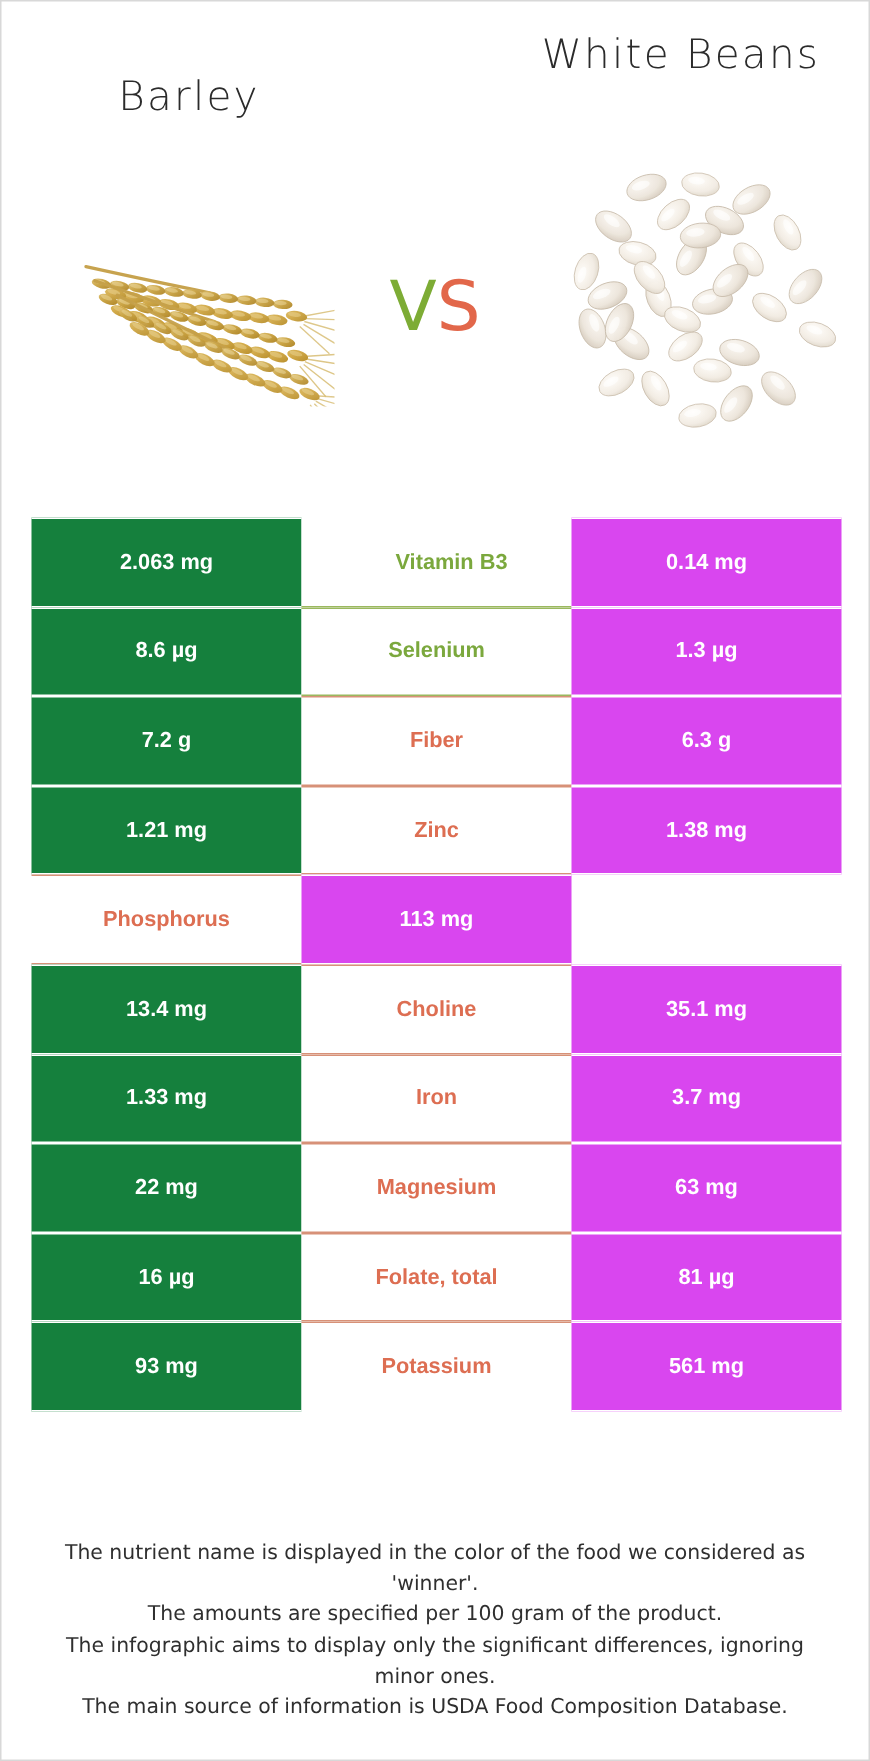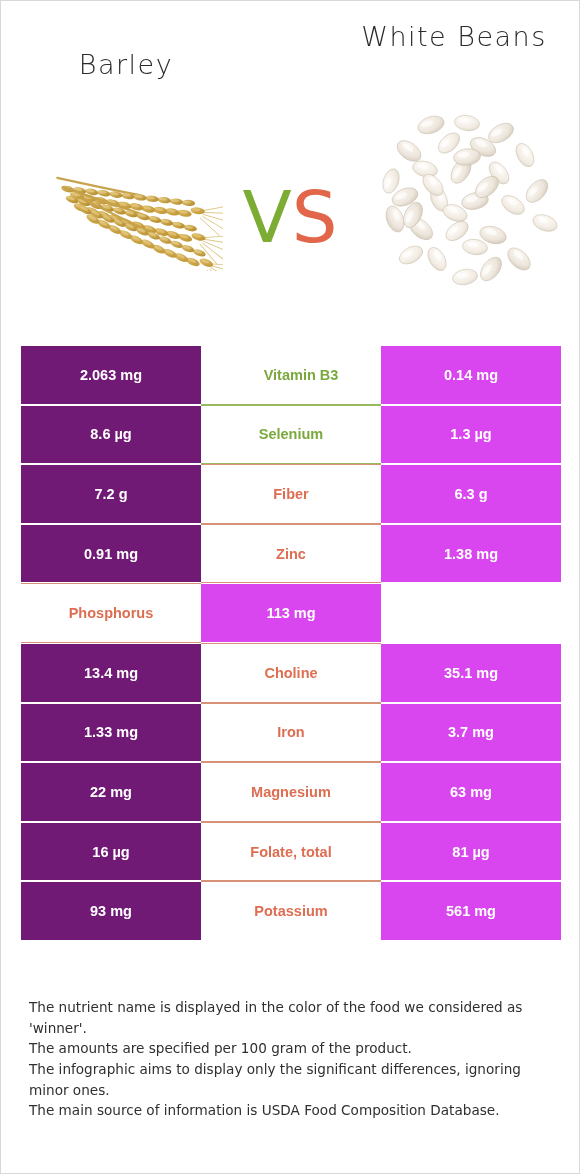--- a/index.html
+++ b/index.html
@@ -44,21 +44,21 @@
     top: 20px;
   }
 
   
   .vs {
     position: absolute;
     left: 0; right: 0;
     top: 180px;
     text-align: center;
     font-family: "DejaVu Sans", sans-serif;
-    font-size: 72px;
+    font-size: 46px;
     font-weight: 400;
     line-height: 1;
     z-index: 5;
     pointer-events: none;
   }
   .vs .v { color: #7DAC35; }
   .vs .s { color: #E2674A; }
 
   
   .food-art {
@@ -98,39 +98,40 @@
     box-sizing: border-box;
     font-size: 14.5px;
     font-weight: 600;
   }
   .cell-left, .cell-right {
     width: 180px;
     color: #ffffff;
     border-top: 1.6px solid #ffffff;
     border-bottom: 1.6px solid #ffffff;
   }
-  .cell-left  { background: #701a75; }
+  .cell-left  { background: #15803d; }
   .cell-right { background: #d946ef; }
   .cell-mid {
     width: 180px;
     background: #ffffff;
     font-size: 14.5px;
     font-weight: 700;
   }
   .row.win-left  .cell-mid { color: #7BA83D; border-top: 1px solid #9ab85e; border-bottom: 1px solid #9ab85e; }
   .row.win-right .cell-mid { color: #DD6E52; border-top: 1px solid #d79178; border-bottom: 1px solid #d79178; }
   .row:first-child .cell-mid { border-top-color: transparent; padding-left: 20px; }
   .row:last-child  .cell-mid { border-bottom-color: transparent; }
 
   
   .footer {
     position: absolute;
     left: 28px;
     right: 28px;
-    top: 996px;
+    top: 1024px;
+    text-align: center;
     font-family: "DejaVu Sans", sans-serif;
     font-size: 13.6px;
     line-height: 1.52;
     color: #2f2f2f;
   }
   .footer div { margin: 0; }
 </style>
 </head>
 <body>
 
@@ -299,21 +300,21 @@
     <div class="cell cell-right">1.3 µg</div>
   </div>
 
   <div class="row win-right">
     <div class="cell cell-left">7.2 g</div>
     <div class="cell cell-mid">Fiber</div>
     <div class="cell cell-right">6.3 g</div>
   </div>
 
   <div class="row win-right">
-    <div class="cell cell-left">0.91 mg</div>
+    <div class="cell cell-left">1.21 mg</div>
     <div class="cell cell-mid">Zinc</div>
     <div class="cell cell-right">1.38 mg</div>
   </div>
 
   <div class="row win-right">
     <div class="cell cell-mid">Phosphorus</div>
     <div class="cell cell-right">113 mg</div>
   </div>
 
   <div class="row win-right">

